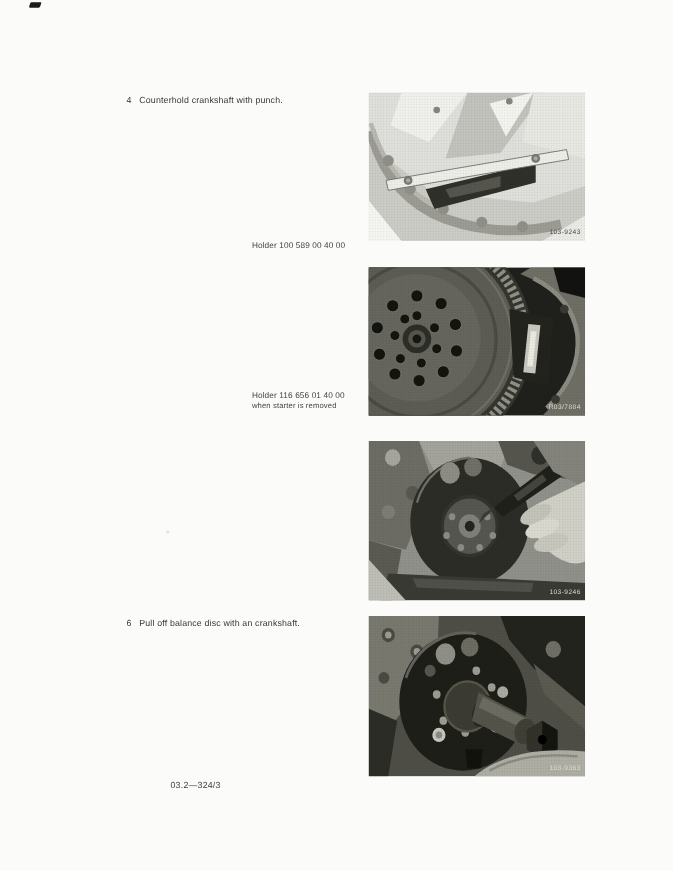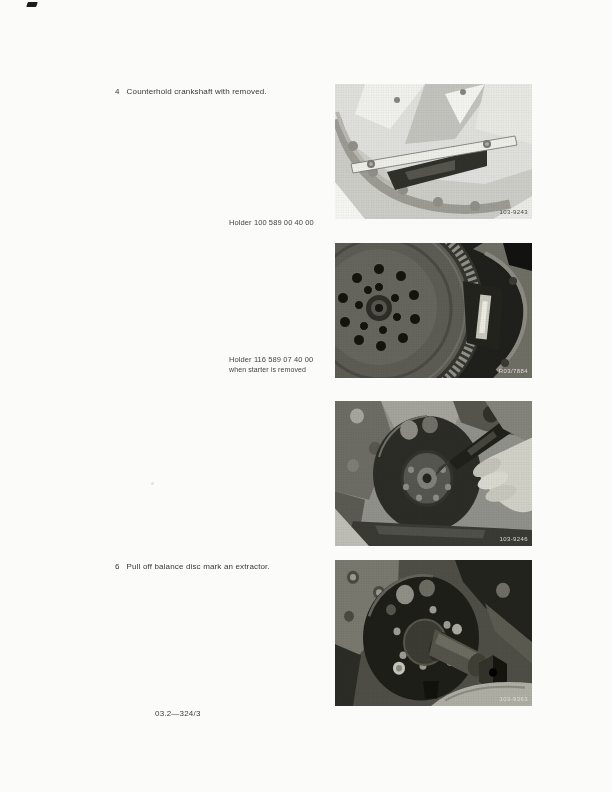--- a/index.html
+++ b/index.html
@@ -31,35 +31,35 @@
 </style>
 </head>
 <body>
 
 <div id="page">
 
   <div class="artifact"></div>
   <div class="speck"></div>
 
   <div class="step" style="left:115px;top:85px;width:250px;">
-    <span class="step-num">4</span><span>Counterhold crankshaft with removed.</span>
+    <span class="step-num">4</span><span>Counterhold crankshaft with punch.</span>
   </div>
 
   <div class="note" style="left:229px;top:218px;">
     <div>Holder 100 589 00 40 00</div>
   </div>
 
   <div class="note" style="left:229px;top:355px;">
-    <div>Holder 116 589 07 40 00</div>
+    <div>Holder 116 656 01 40 00</div>
     <div class="sub">when starter is removed</div>
   </div>
 
 
   <div class="step" style="left:115px;top:560px;width:260px;">
-    <span class="step-num">6</span><span>Pull off balance disc mark an extractor.</span>
+    <span class="step-num">6</span><span>Pull off balance disc with an crankshaft.</span>
   </div>
 
   <div class="figure" id="fig1">
     <svg viewBox="0 0 197 135" preserveAspectRatio="none">
       <rect width="197" height="135" fill="#cbcbc6"></rect>
       <polygon points="0,0 197,0 197,85 150,100 60,92 10,55 0,40" fill="#dededa"></polygon>
       <polygon points="30,0 90,0 55,45 20,30" fill="#efefeb"></polygon>
       <polygon points="90,0 160,0 120,55 70,60" fill="#c2c2bd"></polygon>
       <polygon points="150,0 197,0 197,60 140,45" fill="#e7e7e2"></polygon>
       <polygon points="110,10 150,0 125,40" fill="#f2f2ee"></polygon>

